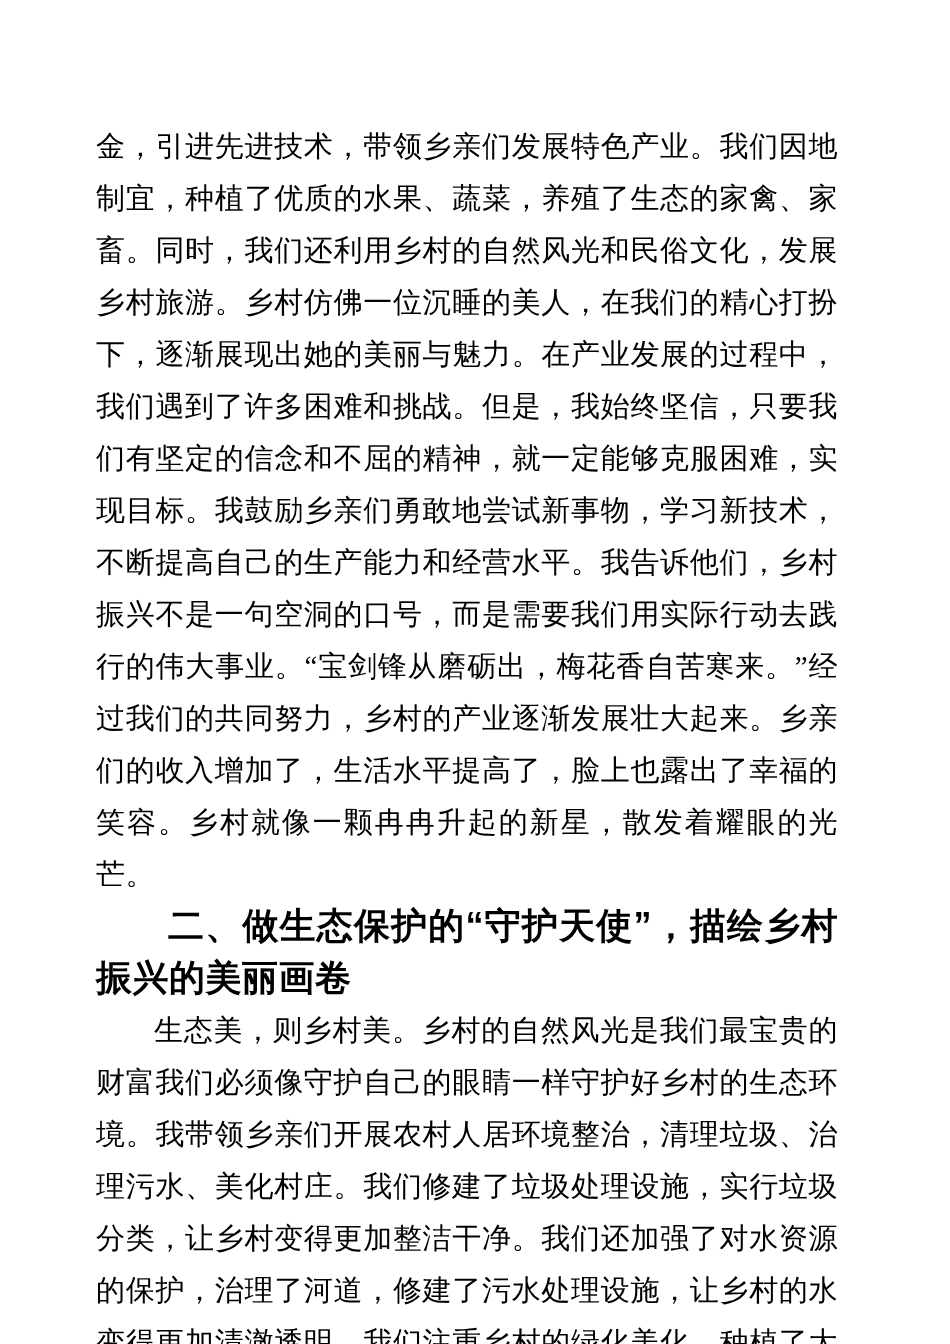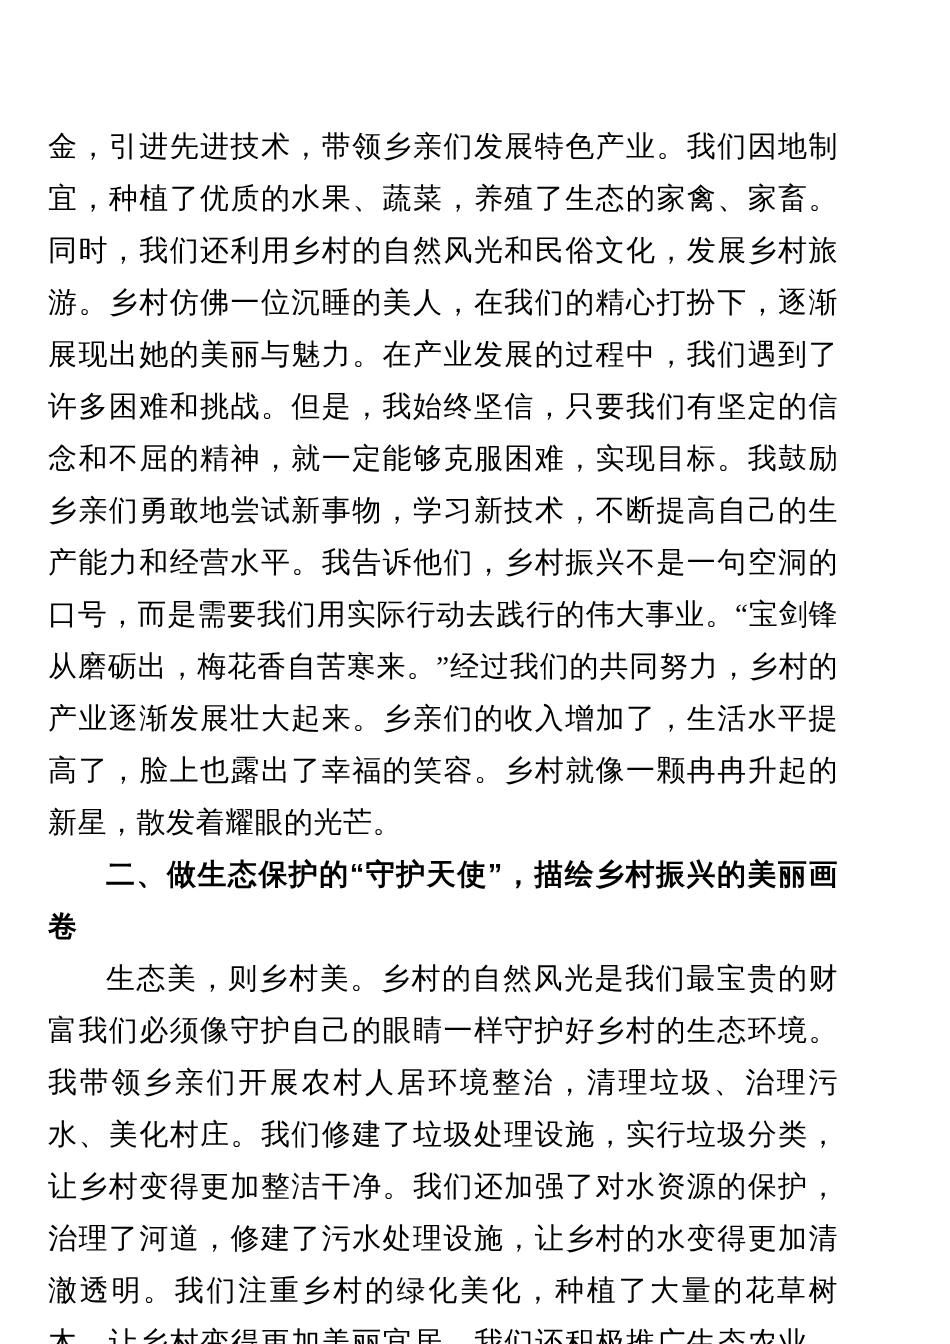--- a/index.html
+++ b/index.html
@@ -11,41 +11,41 @@
     width: 950px;
     height: 1344px;
     font-family: "Liberation Serif", "DejaVu Serif", serif;
     color: #000000;
     overflow: hidden;
   }
   .page {
     box-sizing: border-box;
     width: 950px;
     height: 1344px;
-    padding: 120px 112px 70px 48px;
+    padding: 120px 112px 70px 96px;
     background: #ffffff;
     position: relative;
   }
   .doc-body {
     font-size: 29px;
     line-height: 52px;
     text-align: justify;
     text-justify: inter-ideograph;
     letter-spacing: 0.5px;
   }
   p.para {
     margin: 0;
     text-indent: 2em;
   }
   p.para.cont {
     text-indent: 0;
   }
   h2.heading {
     margin: 0;
-    font-size: 29px;
+    font-size: 36px;
     line-height: 52px;
     font-weight: bold;
     font-family: "Liberation Sans", "DejaVu Sans", sans-serif;
     text-indent: 2em;
     text-align: justify;
     text-justify: inter-ideograph;
   }
 </style>
 </head>
 <body>

